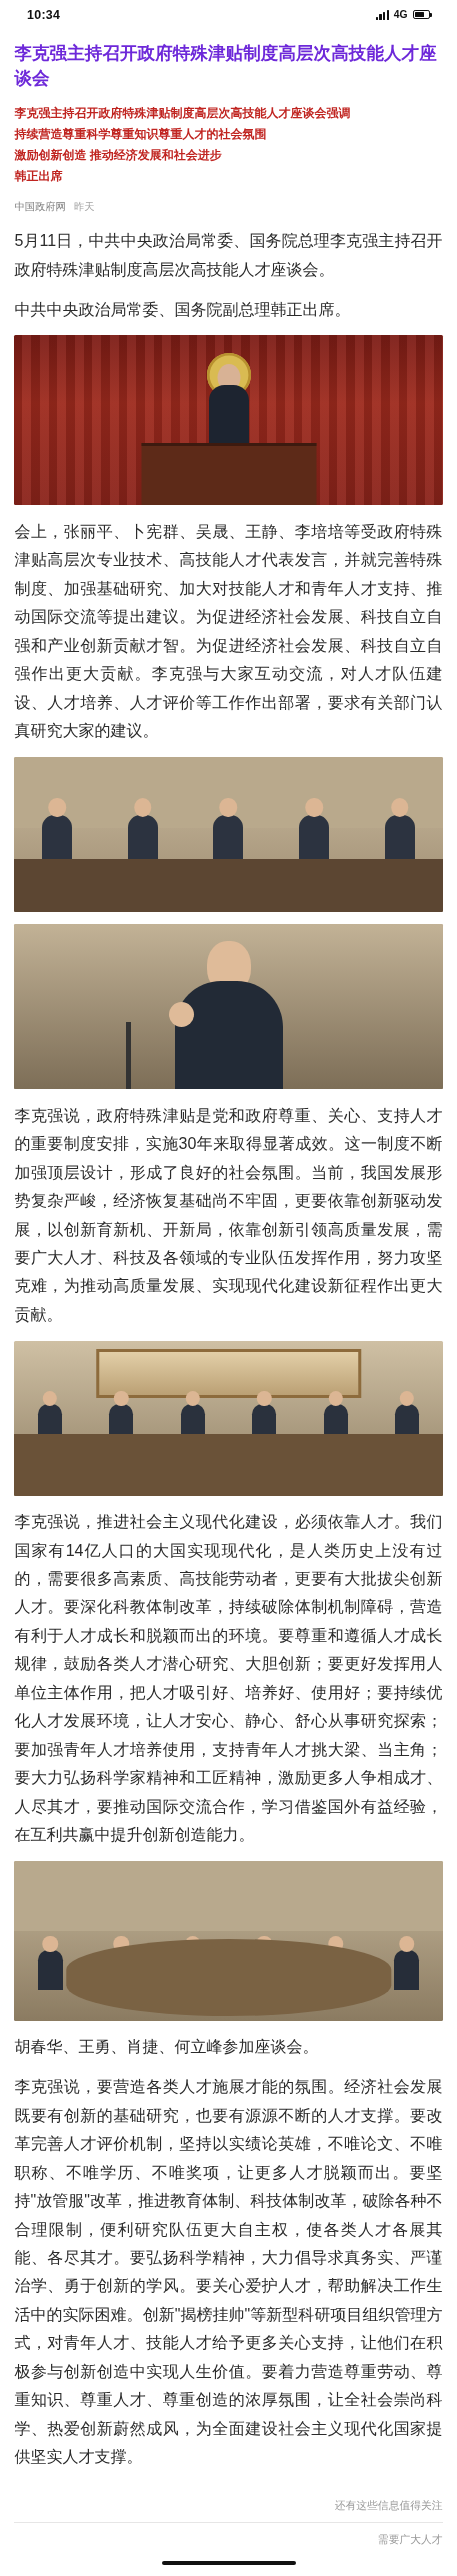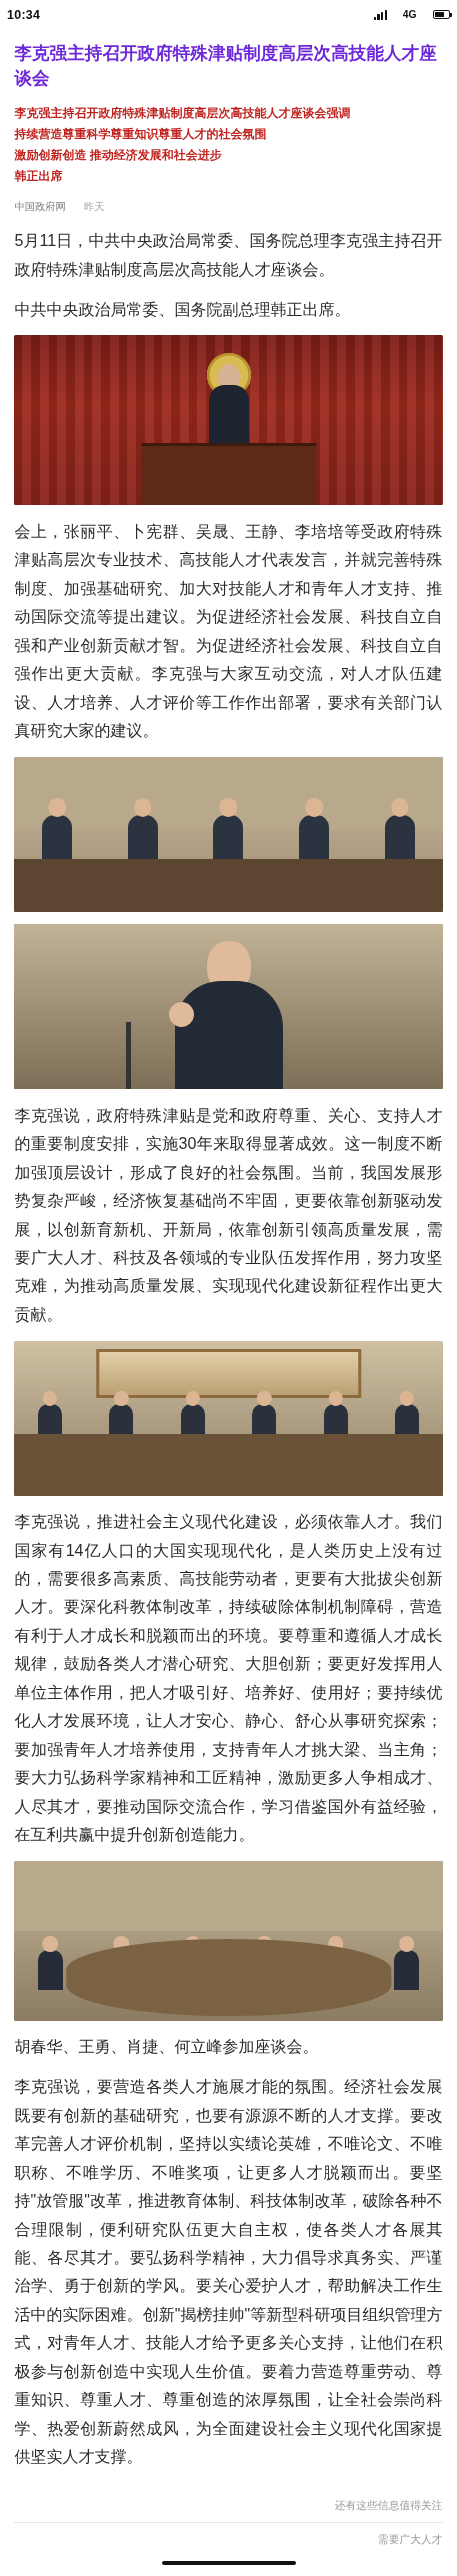--- a/index.html
+++ b/index.html
@@ -9,27 +9,27 @@
     font-family: "Liberation Sans", sans-serif;
   }
   body { width: 457px; }
 
   
   .statusbar {
     height: 29px;
     display: flex;
     align-items: center;
     justify-content: space-between;
-    padding: 0 7px;
+    padding: 0 27px;
     font-size: 12.4px;
     color: #111;
     background: #fff;
   }
   .statusbar .left { font-weight: bold; letter-spacing: 0.3px; }
-  .statusbar .right { display: flex; align-items: center; gap: 16px; }
+  .statusbar .right { display: flex; align-items: center; gap: 5px; }
   .sig-bars { display: inline-flex; align-items: flex-end; gap: 1.5px; height: 10.3px; }
   .sig-bars i { display: block; width: 2.1px; background: #111; border-radius: 0.5px; }
   .sig-bars i:nth-child(1) { height: 3.1px; }
   .sig-bars i:nth-child(2) { height: 5.2px; }
   .sig-bars i:nth-child(3) { height: 7.2px; }
   .sig-bars i:nth-child(4) { height: 9.3px; }
   .net-label { font-size: 10.3px; font-weight: bold; }
   .battery {
     width: 17.5px; height: 8.8px; border: 1px solid #111; border-radius: 2.1px;
     position: relative; display: inline-block;
@@ -60,21 +60,21 @@
     font-weight: bold;
     font-size: 12px;
     line-height: 1.65;
     margin: 0 0 13.4px 0;
   }
   .summary div { margin: 1px 0; }
 
   .byline {
     display: flex;
     align-items: center;
-    gap: 18px;
+    gap: 8px;
     font-size: 10.3px;
     color: #8a8a8a;
     margin-bottom: 13.4px;
   }
   .byline .source { color: #7d7d7d; }
   .byline .time { color: #a5a5a5; }
 
   p.body {
     font-size: 16px;
     line-height: 1.78;

